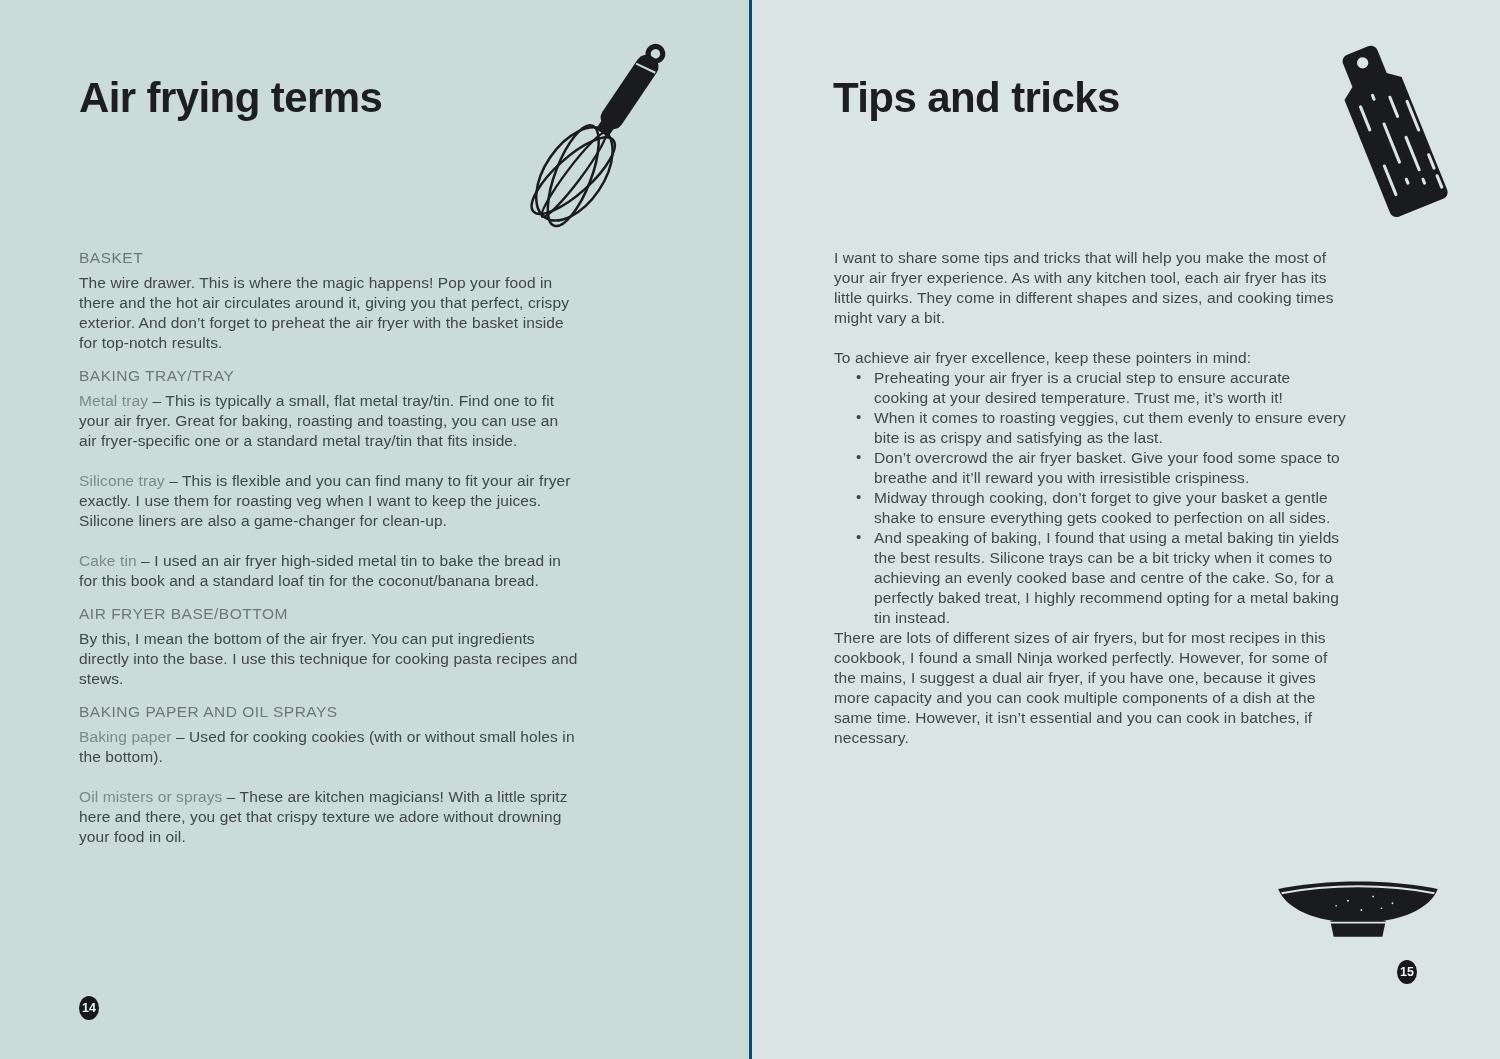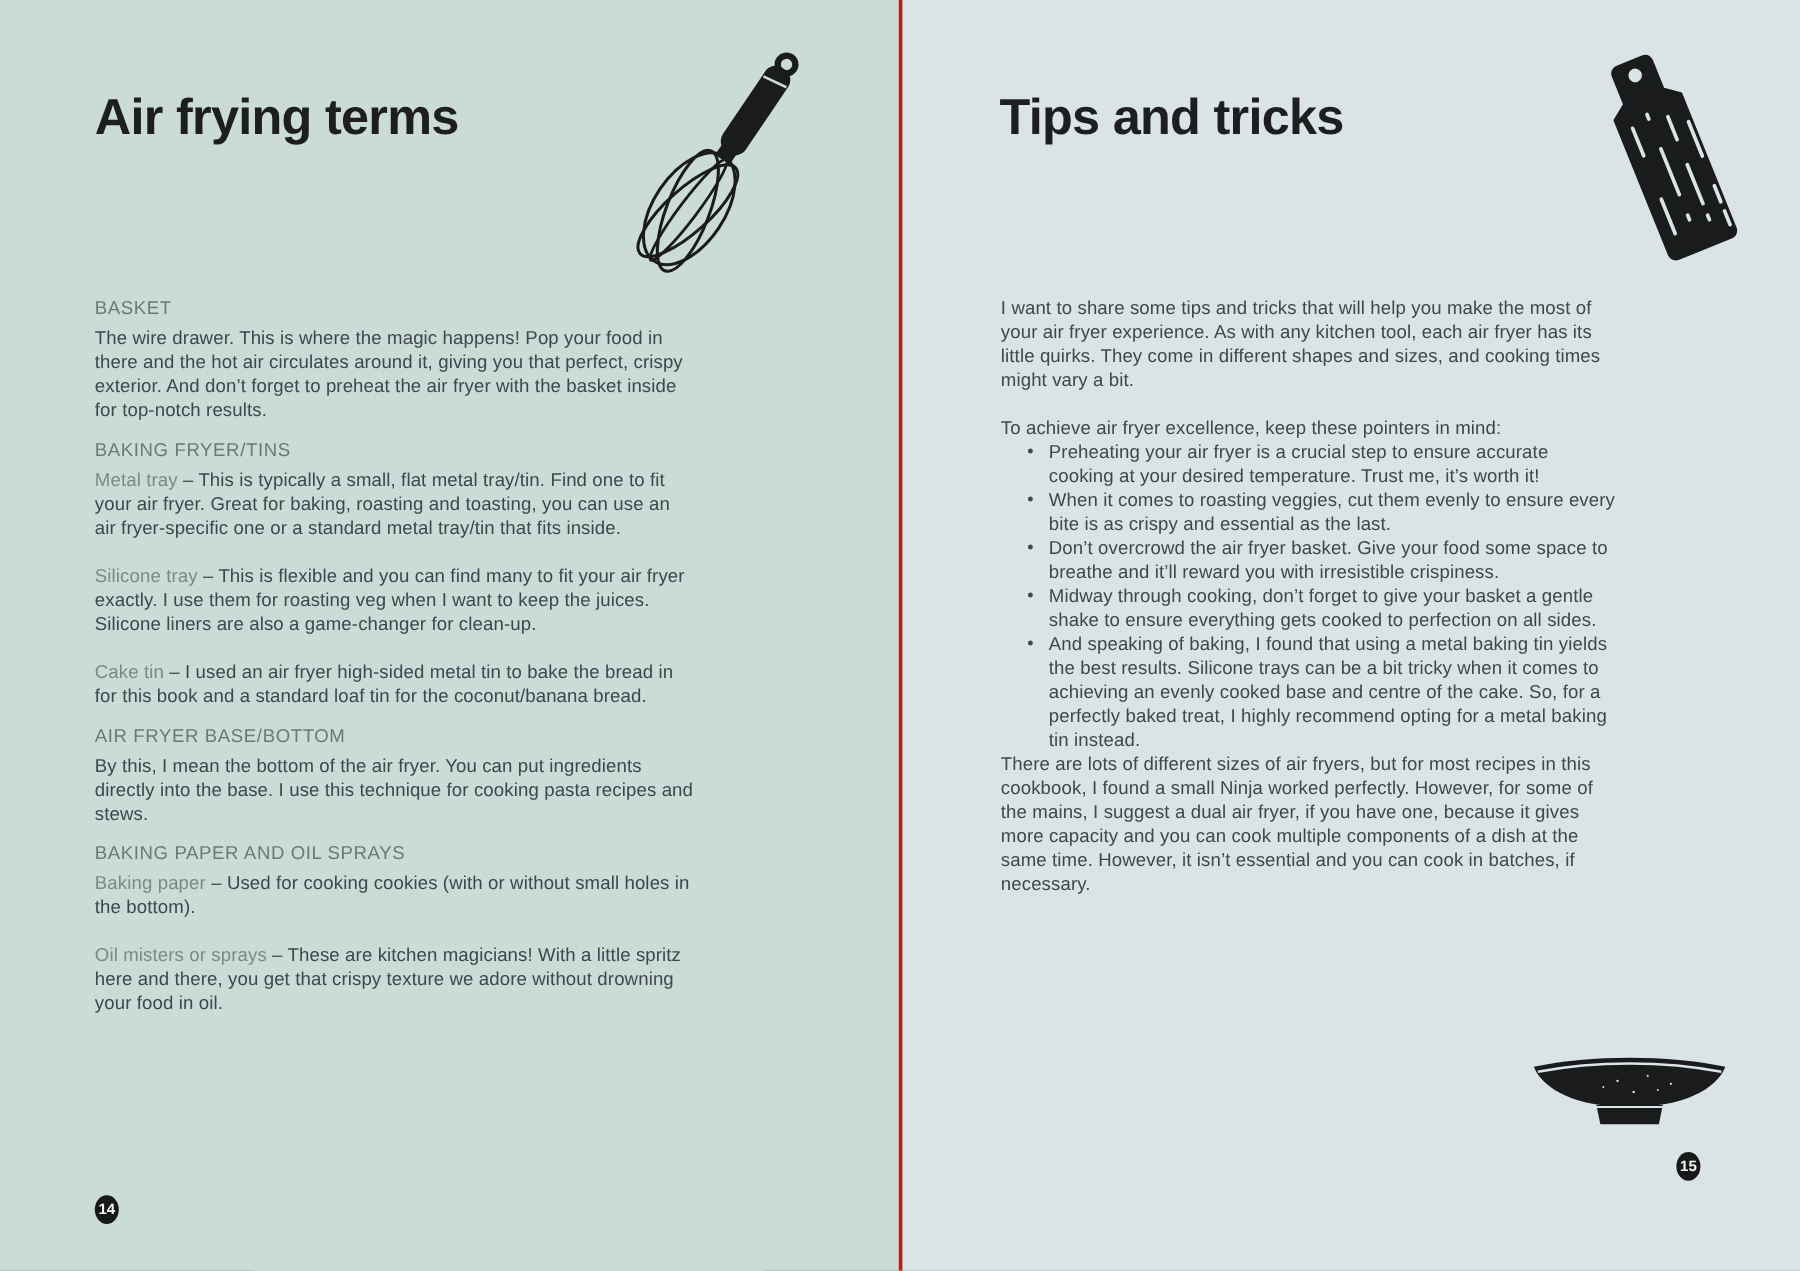--- a/index.html
+++ b/index.html
@@ -5,21 +5,21 @@
   html,body{margin:0;padding:0;background:#9aa3a2;}
   .spread{
     position:relative;
     width:1500px;height:1059px;
     display:flex;
     overflow:hidden;
     font-family:"Liberation Sans","DejaVu Sans",sans-serif;
   }
   .page{position:relative;height:1059px;box-sizing:border-box;}
   .page-left{width:749px;background:#cbdbd7;}
-  .page-right{width:751px;background:#dbe4e5;border-left:3px solid #b91c1c;}
+  .page-right{width:751px;background:#dbe4e5;border-left:3px solid #0c4a6e;}
 
   .page-title{
     position:absolute;margin:0;
     font-size:42px;font-weight:800;letter-spacing:-0.6px;
     color:#1d1e20;
   }
   .page-left .page-title{left:79px;top:74px;text-align:right;}
   .page-right .page-title{left:81px;top:74px;}
 
   .illus{position:absolute;overflow:visible;}
@@ -84,21 +84,21 @@
         <ellipse cx="70" cy="148" rx="7" ry="50" stroke-width="2.2" transform="rotate(3 70 148)"></ellipse>
       </g>
     </svg>
 
     <div class="content">
         <div class="section">
           <h3 class="sec-header">BASKET</h3>
           <p class="body">The wire drawer. This is where the magic happens! Pop your food in there and the hot air circulates around it, giving you that perfect, crispy exterior. And don’t forget to preheat the air fryer with the basket inside for top-notch results.</p>
         </div>
         <div class="section">
-          <h3 class="sec-header">BAKING FRYER/TINS</h3>
+          <h3 class="sec-header">BAKING TRAY/TRAY</h3>
           <p class="body"><span class="term">Metal tray</span> – This is typically a small, flat metal tray/tin. Find one to fit your air fryer. Great for baking, roasting and toasting, you can use an air fryer-specific one or a standard metal tray/tin that fits inside.</p>
           <p class="body"><span class="term">Silicone tray</span> – This is flexible and you can find many to fit your air fryer exactly. I use them for roasting veg when I want to keep the juices. Silicone liners are also a game-changer for clean-up.</p>
           <p class="body"><span class="term">Cake tin</span> – I used an air fryer high-sided metal tin to bake the bread in for this book and a standard loaf tin for the coconut/banana bread.</p>
         </div>
         <div class="section">
           <h3 class="sec-header">AIR FRYER BASE/BOTTOM</h3>
           <p class="body">By this, I mean the bottom of the air fryer. You can put ingredients directly into the base. I use this technique for cooking pasta recipes and stews.</p>
         </div>
         <div class="section">
           <h3 class="sec-header">BAKING PAPER AND OIL SPRAYS</h3>
@@ -125,21 +125,21 @@
           <line x1="101" y1="70" x2="101" y2="160" stroke-dasharray="30 26 14 8"></line>
         </g>
       </g>
     </svg>
 
     <div class="content">
       <p class="body">I want to share some tips and tricks that will help you make the most of your air fryer experience. As with any kitchen tool, each air fryer has its little quirks. They come in different shapes and sizes, and cooking times might vary a bit.</p>
       <p class="body lead">To achieve air fryer excellence, keep these pointers in mind:</p>
       <ul class="tips">
           <li>Preheating your air fryer is a crucial step to ensure accurate cooking at your desired temperature. Trust me, it’s worth it!</li>
-          <li>When it comes to roasting veggies, cut them evenly to ensure every bite is as crispy and essential as the last.</li>
+          <li>When it comes to roasting veggies, cut them evenly to ensure every bite is as crispy and satisfying as the last.</li>
           <li>Don’t overcrowd the air fryer basket. Give your food some space to breathe and it’ll reward you with irresistible crispiness.</li>
           <li>Midway through cooking, don’t forget to give your basket a gentle shake to ensure everything gets cooked to perfection on all sides.</li>
           <li>And speaking of baking, I found that using a metal baking tin yields the best results. Silicone trays can be a bit tricky when it comes to achieving an evenly cooked base and centre of the cake. So, for a perfectly baked treat, I highly recommend opting for a metal baking tin instead.</li>
         </ul>
       <p class="body outro">There are lots of different sizes of air fryers, but for most recipes in this cookbook, I found a small Ninja worked perfectly. However, for some of the mains, I suggest a dual air fryer, if you have one, because it gives more capacity and you can cook multiple components of a dish at the same time. However, it isn’t essential and you can cook in batches, if necessary.</p>
     </div>
 
     <svg class="illus bowl" viewBox="0 0 200 85" aria-hidden="true">
       <path d="M5,21 C62,9 138,9 195,21 C186,44 152,61 100,61 C48,61 14,44 5,21 Z" fill="#1a1b1d"></path>
       <path d="M9,26 C66,15 134,15 191,26" fill="none" stroke="#dbe4e5" stroke-width="2.4"></path>

